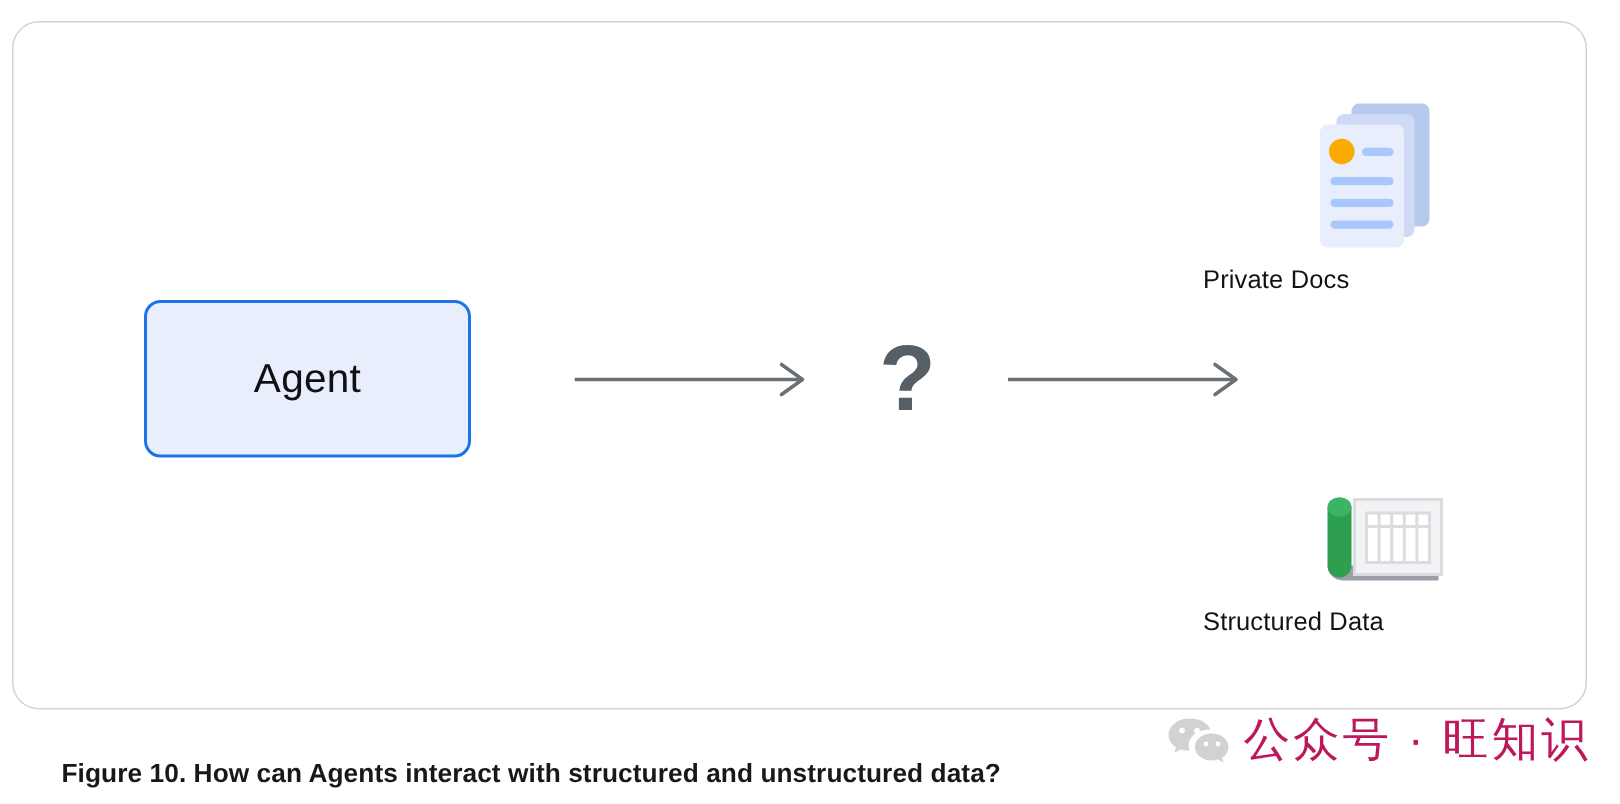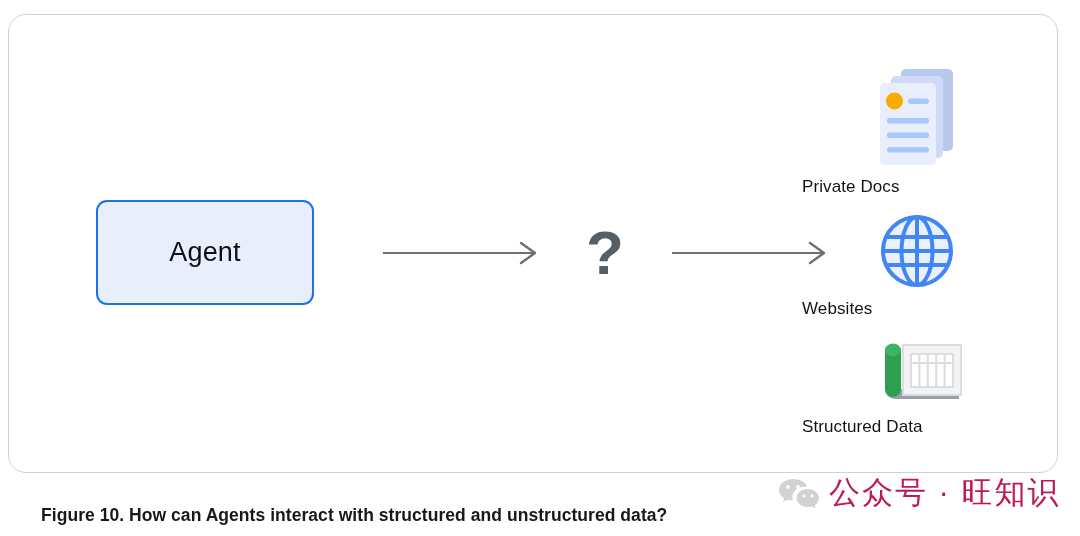--- a/index.html
+++ b/index.html
@@ -69,21 +69,21 @@
   }
 
   
   .source-item {
     position: absolute;
     width: 230px;
     left: 793px;
   }
   #source-private-docs { top: 48px; }
   #source-websites     { top: 194px; }
-  #source-structured   { top: 324px; }
+  #source-structured   { top: 312px; }
 
   .source-icon {
     height: 108px;
     display: flex;
     align-items: center;
     justify-content: center;
   }
   #source-websites .source-icon   { height: 84px; }
   #source-structured .source-icon { height: 72px; }
 
@@ -159,37 +159,20 @@
         <rect x="41" y="35.5" width="21" height="5.5" rx="2.75" fill="#a8c7fa"></rect>
 
         <rect x="20" y="55" width="42" height="5.5" rx="2.75" fill="#a8c7fa"></rect>
         <rect x="20" y="69.5" width="42" height="5.5" rx="2.75" fill="#a8c7fa"></rect>
         <rect x="20" y="84" width="42" height="5.5" rx="2.75" fill="#a8c7fa"></rect>
       </svg>
     </div>
     <div class="source-label">Private Docs</div>
   </div>
 
-  <div class="source-item" id="source-websites">
-    <div class="source-icon">
-      <svg width="78" height="78" viewBox="0 0 78 78">
-        <g fill="none" stroke="#4285f4" stroke-width="4">
-          <circle cx="39" cy="39" r="34" fill="#eaf1fe"></circle>
-
-          <line x1="8" y1="25" x2="70" y2="25"></line>
-          <line x1="5" y1="39" x2="73" y2="39"></line>
-          <line x1="8" y1="53" x2="70" y2="53"></line>
-
-          <line x1="39" y1="5" x2="39" y2="73"></line>
-          <ellipse cx="39" cy="39" rx="15.5" ry="34"></ellipse>
-        </g>
-      </svg>
-    </div>
-    <div class="source-label">Websites</div>
-  </div>
 
   <div class="source-item" id="source-structured">
     <div class="source-icon">
       <svg width="96" height="72" viewBox="0 0 96 72">
 
         <path d="M16 50 h74 v10 H26 a10 10 0 0 1 -10 -10 z" fill="#9aa0a6"></path>
 
         <rect x="34" y="6" width="58" height="50" fill="#f1f3f4" stroke="#dadce0" stroke-width="2"></rect>
 
         <rect x="42" y="15" width="42" height="33" fill="#ffffff" stroke="#dadce0" stroke-width="2"></rect>

